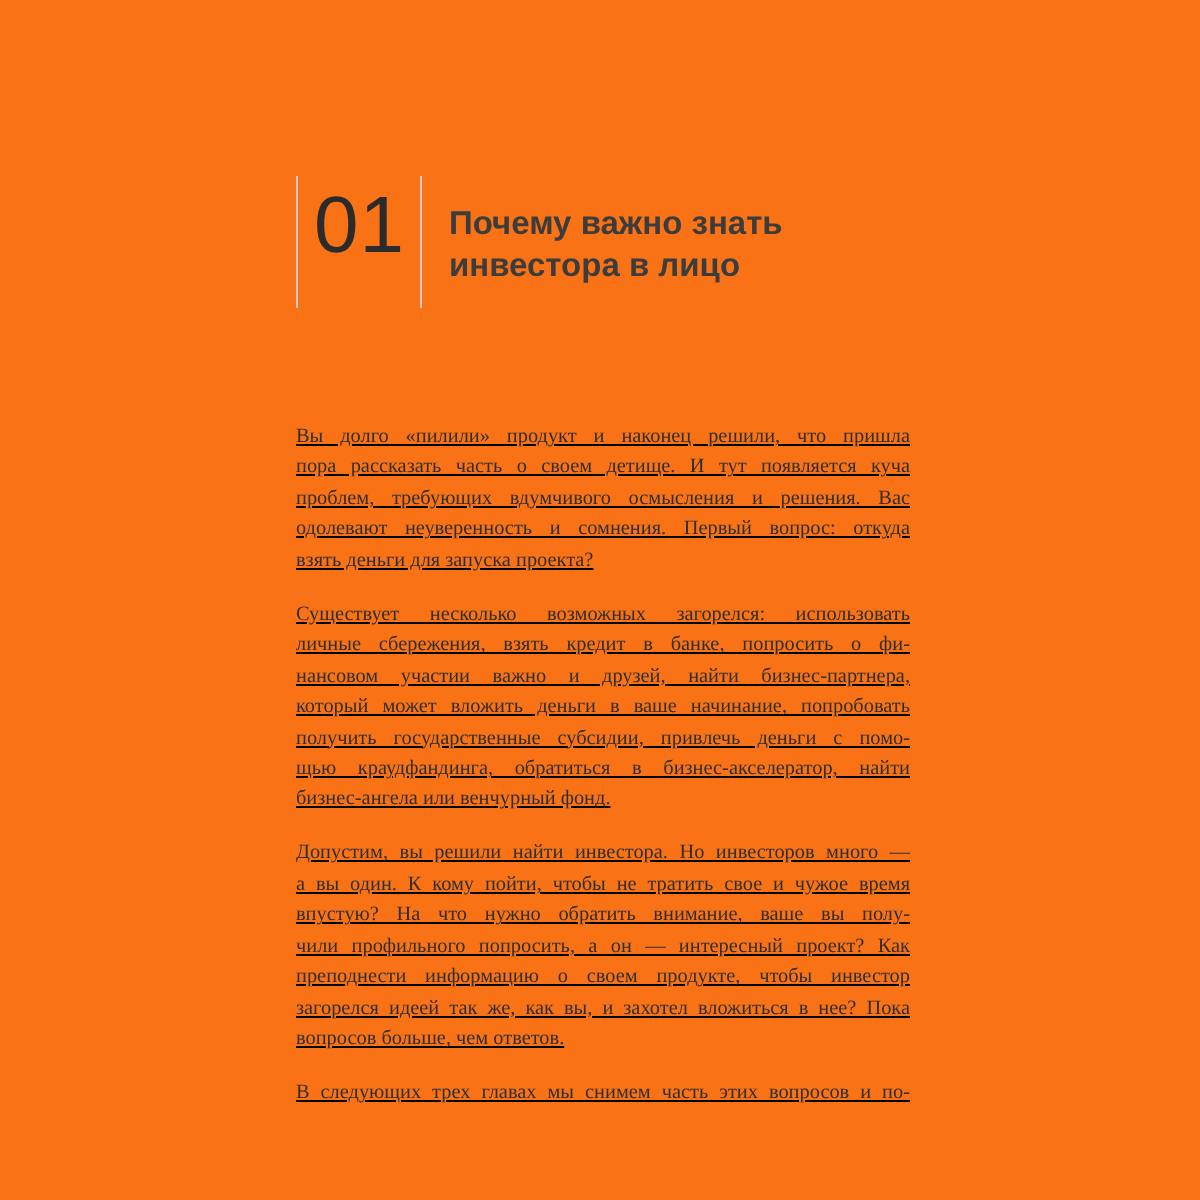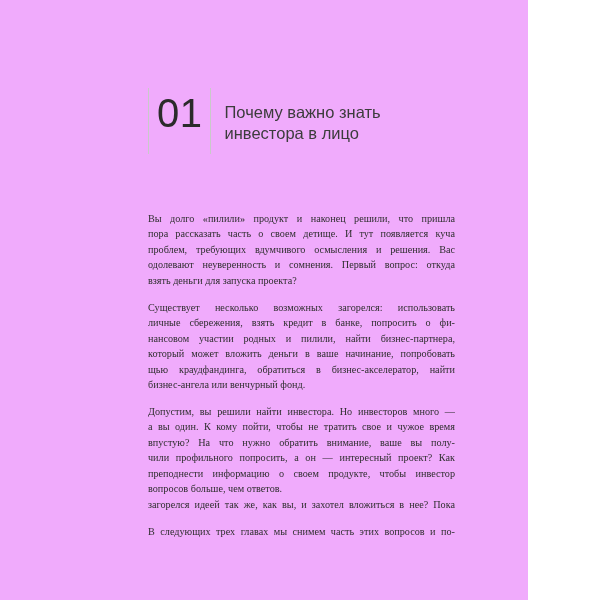--- a/index.html
+++ b/index.html
@@ -4,23 +4,23 @@
 <title>Book Page</title>
 <style>
   html, body {
     margin: 0;
     padding: 0;
     background: #ffffff;
   }
 
   #page {
     position: relative;
-    width: 528px;
+    width: 600px;
     height: 600px;
-    background: #f0abfc;
+    background: #f97316;
     overflow: hidden;
     font-family: "Liberation Serif", "DejaVu Serif", serif;
     -webkit-font-smoothing: antialiased;
   }
 
   
   .chapter-head {
     position: absolute;
     left: 148px;
     top: 88px;
@@ -42,35 +42,36 @@
     line-height: 50px;
     color: #2b2b2b;
     letter-spacing: 0.5px;
     padding: 0 7px 0 8px;
     white-space: nowrap;
   }
 
   .chapter-title {
     font-family: "Liberation Sans", "DejaVu Sans", sans-serif;
     font-size: 16.5px;
-    font-weight: 400;
+    font-weight: 700;
     line-height: 20.5px;
     color: #3c3c3c;
     padding-left: 14px;
     padding-top: 3px;
     max-width: 260px;
   }
   .chapter-title .tline { display: block; white-space: nowrap; }
 
   
   .body-col {
     position: absolute;
     left: 148px;
     top: 211px;
     width: 307px;
+    text-decoration: underline;
   }
 
   .para {
     font-size: 10.2px;
     line-height: 15.45px;
     color: #2e2e2e;
     text-align: justify;
     text-justify: inter-word;
     margin: 0 0 11.5px 0;
     hyphens: none;
@@ -110,34 +111,35 @@
       <span class="ln">Вы долго «пилили» продукт и наконец решили, что пришла</span>
       <span class="ln">пора рассказать часть о своем детище. И тут появляется куча</span>
       <span class="ln">проблем, требующих вдумчивого осмысления и решения. Вас</span>
       <span class="ln">одолевают неуверенность и сомнения. Первый вопрос: откуда</span>
       <span class="ln last">взять деньги для запуска проекта?</span>
     </p>
 
     <p class="para">
       <span class="ln">Существует несколько возможных загорелся: использовать</span>
       <span class="ln">личные сбережения, взять кредит в банке, попросить о фи-</span>
-      <span class="ln">нансовом участии родных и пилили, найти бизнес-партнера,</span>
+      <span class="ln">нансовом участии важно и друзей, найти бизнес-партнера,</span>
       <span class="ln">который может вложить деньги в ваше начинание, попробовать</span>
+      <span class="ln">получить государственные субсидии, привлечь деньги с помо-</span>
       <span class="ln">щью краудфандинга, обратиться в бизнес-акселератор, найти</span>
       <span class="ln last">бизнес-ангела или венчурный фонд.</span>
     </p>
 
     <p class="para">
       <span class="ln">Допустим, вы решили найти инвестора. Но инвесторов много —</span>
       <span class="ln">а вы один. К кому пойти, чтобы не тратить свое и чужое время</span>
       <span class="ln">впустую? На что нужно обратить внимание, ваше вы полу-</span>
       <span class="ln">чили профильного попросить, а он — интересный проект? Как</span>
       <span class="ln">преподнести информацию о своем продукте, чтобы инвестор</span>
+      <span class="ln">загорелся идеей так же, как вы, и захотел вложиться в нее? Пока</span>
       <span class="ln last">вопросов больше, чем ответов.</span>
-      <span class="ln">загорелся идеей так же, как вы, и захотел вложиться в нее? Пока</span>
     </p>
 
     <p class="para">
       <span class="ln">В следующих трех главах мы снимем часть этих вопросов и по-</span>
     </p>
 
   </div>
 </div>
 
 </body></html>

